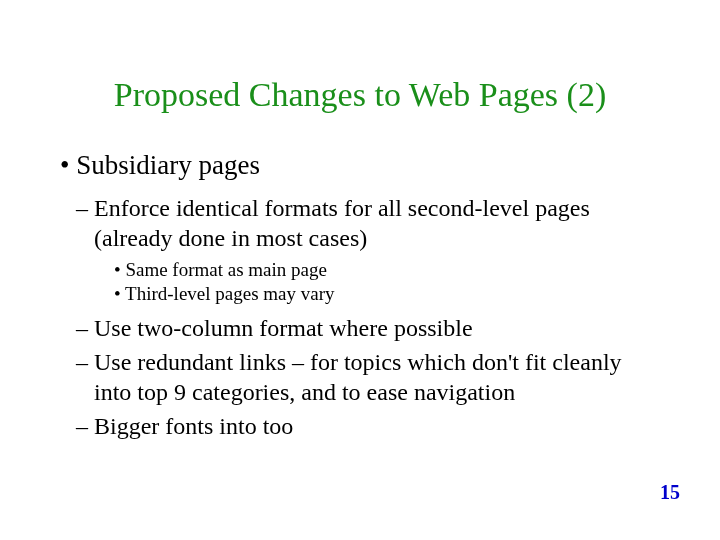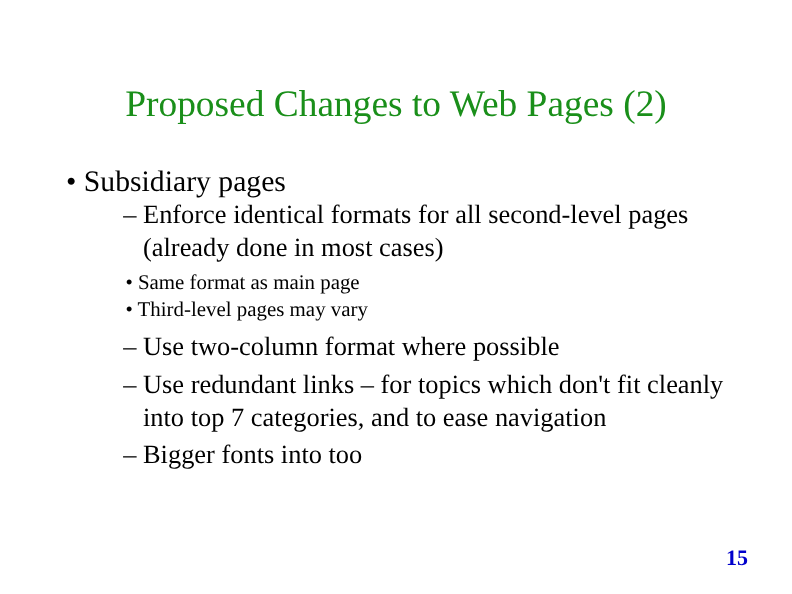--- a/index.html
+++ b/index.html
@@ -18,29 +18,30 @@
       color: #1a8f1a;
       font-size: 34px;
       font-weight: normal;
       text-align: center;
       margin-bottom: 36px;
     }
     .bullet-l1 {
       color: #000;
       font-size: 27px;
       margin-left: 18px;
+      margin-bottom: 12px;
     }
     .bullet-l1::before {
       content: "• ";
       margin-left: -18px;
     }
     .bullet-l2 {
       color: #000;
       font-size: 24px;
-      margin-left: 70px;
+      margin-left: 34px;
       text-indent: -18px;
       margin-bottom: 4px;
       line-height: 1.25;
     }
     .bullet-l2::before {
       content: "– ";
     }
     .bullet-l3 {
       color: #000;
       font-size: 19px;
@@ -50,21 +51,21 @@
     }
     .bullet-l3::before {
       content: "• ";
     }
     .l3-group {
       margin-top: 6px;
       margin-bottom: 8px;
     }
     .page-number {
       position: absolute;
-      bottom: 20px;
+      bottom: 36px;
       right: 40px;
       color: #0000cc;
       font-weight: bold;
       font-size: 20px;
     }
   </style>
 </head>
 <body>
 
 <div class="slide">
@@ -73,17 +74,17 @@
   <div class="bullet-l1">Subsidiary pages</div>
 
   <div class="bullet-l2">Enforce identical formats for all second-level pages (already done in most cases)</div>
 
   <div class="l3-group">
     <div class="bullet-l3">Same format as main page</div>
     <div class="bullet-l3">Third-level pages may vary</div>
   </div>
 
   <div class="bullet-l2">Use two-column format where possible</div>
-  <div class="bullet-l2">Use redundant links – for topics which don't fit cleanly into top 7 categories, and to ease navigation</div>
+  <div class="bullet-l2">Use redundant links – for topics which don't fit cleanly into top 9 categories, and to ease navigation</div>
   <div class="bullet-l2">Bigger fonts into too</div>
 </div>
 
 <div class="page-number">15</div>
 
 </body></html>

